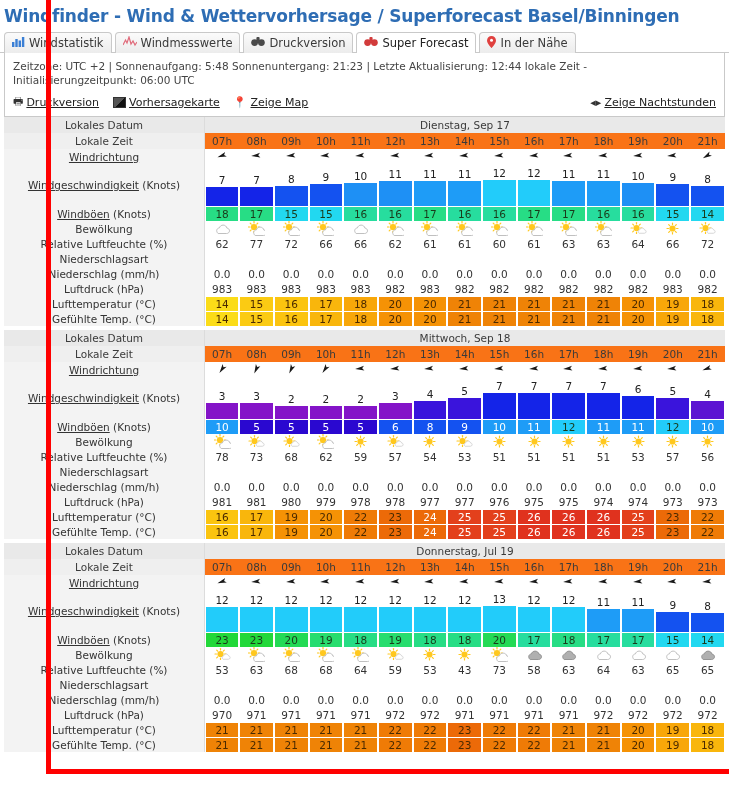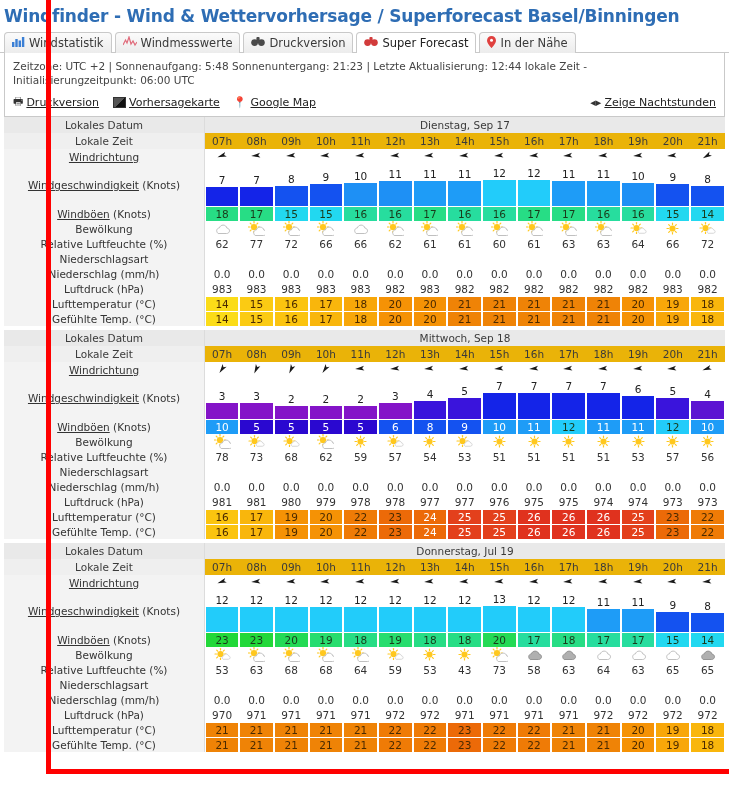--- a/index.html
+++ b/index.html
@@ -52,21 +52,21 @@
   table.fc td{padding:0;font-size:10.5px;color:#333;text-align:center;
               vertical-align:middle;height:15px;}
   td.lbl{
     text-align:left;padding-left:6px;width:200px;
     background:#f3f3f3;border-right:1px solid #dcdcdc;
     white-space:nowrap;font-size:10.5px;color:#3a3a3a;
   }
   td.lbl u{text-decoration:underline;}
   tr.dayhdr td{background:#e9e9e9;font-size:10.5px;color:#3a3a3a;height:16px;}
   tr.dayhdr td.lbl{background:#e9e9e9;}
-  tr.timehdr td{background:#eab308;height:16px;color:#3a3a3a;}
+  tr.timehdr td{background:#f97316;height:16px;color:#3a3a3a;}
   tr.timehdr td.lbl{background:#efefef;}
   tr.rowsep td{height:4px;background:#fff;border:none;}
 
   
   .arrow{display:inline-block;width:13px;height:13px;line-height:13px;font-size:13px;color:#111;}
 
   
   td.bar{vertical-align:bottom;padding:0;}
   .barwrap{position:relative;height:42px;}
   .barnum{position:absolute;left:0;right:0;font-size:10.5px;color:#222;}
@@ -137,21 +137,21 @@
       <span class="lk">
         <span>🖶</span>
         <u>Druckversion</u>
       </span>
       <span class="lk">
         <span style="display:inline-block;width:11px;height:9px;background:linear-gradient(135deg,#555 50%,#111 50%);border:1px solid #333;"></span>
         <u>Vorhersagekarte</u>
       </span>
       <span class="lk">
         <span>📍</span>
-        <u>Google Map</u>
+        <u>Zeige Map</u>
       </span>
       <span class="spacer"></span>
       <span class="lk" style="margin-right:0;">
         <span>◂▸</span>
         <u>Zeige Nachtstunden</u>
       </span>
     </div>
   </div>
 
   <table class="fc">

